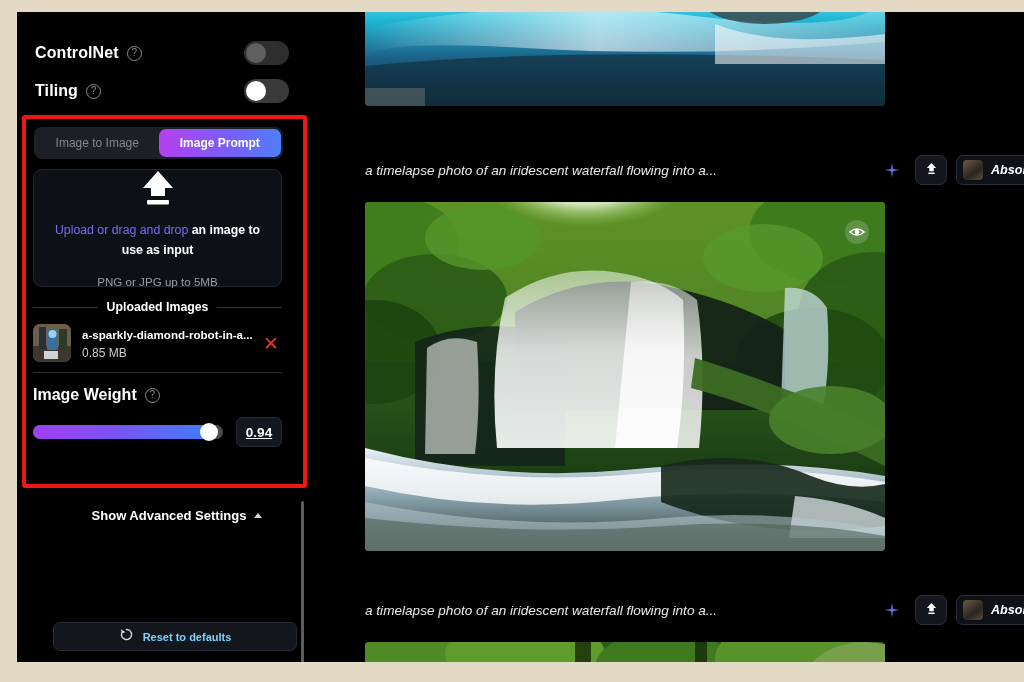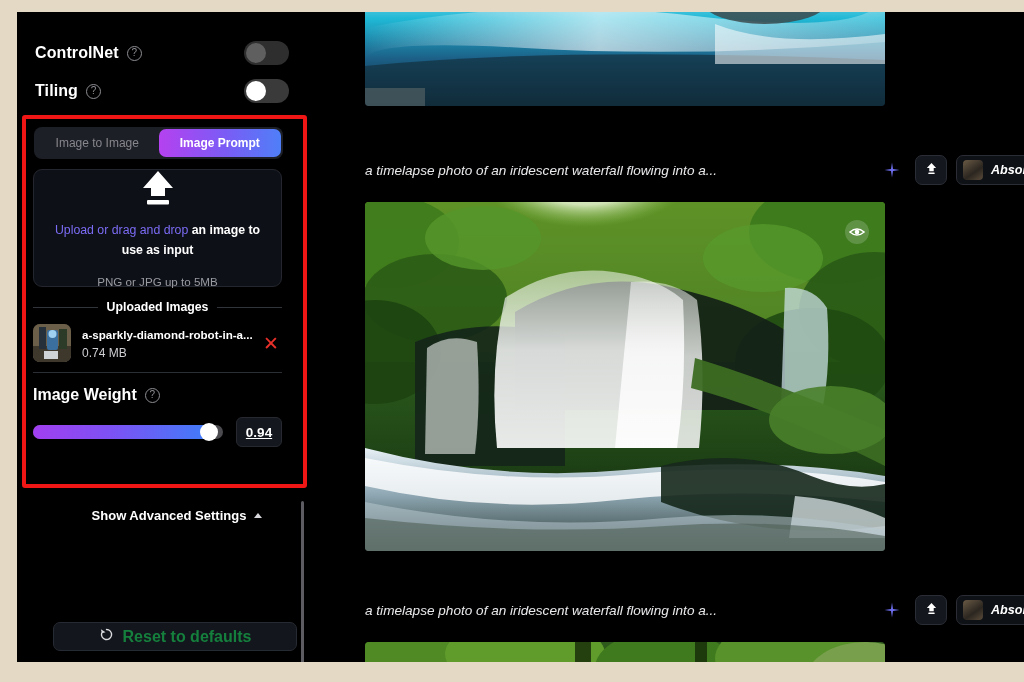--- a/index.html
+++ b/index.html
@@ -160,21 +160,21 @@
   .caret-up {
     width: 0; height: 0; border-left: 4.5px solid transparent;
     border-right: 4.5px solid transparent; border-bottom: 5px solid #d8d8dd;
   }
 
   .reset-btn {
     position: absolute; left: 36px; top: 610px; width: 244px; height: 29px;
     border-radius: 7px; background: #13161c; border: 1px solid #262a32;
     display: flex; align-items: center; justify-content: center; gap: 9px;
   }
-  .reset-btn .t { font-size: 16px; color: #15803d; font-weight: bold; }
+  .reset-btn .t { font-size: 11px; color: #7dd3fc; font-weight: bold; }
 
   .sb-scroll {
     position: absolute; left: 284px; top: 489px; width: 3px; height: 173px;
     background: #5c5c62; border-radius: 2px;
   }
 
   
   .main {
     position: absolute; left: 296px; top: 0; right: 0; height: 650px;
     background: #000000; overflow: hidden; font-style: italic;
@@ -283,21 +283,21 @@
               <rect y="22" width="38" height="16" fill="#3d372c"></rect>
               <rect x="6" y="3" width="7" height="22" fill="#25303b"></rect>
               <rect x="14" y="6" width="11" height="20" rx="2" fill="#3b6f9e"></rect>
               <circle cx="19.5" cy="10" r="4" fill="#9fd0ef"></circle>
               <rect x="26" y="5" width="8" height="20" fill="#2c3a28"></rect>
               <rect x="11" y="27" width="14" height="8" fill="#cfd3d6"></rect>
             </svg>
           </span>
           <span class="file-meta">
             <span class="file-name">a-sparkly-diamond-robot-in-a...</span>
-            <span class="file-size">0.74 MB</span>
+            <span class="file-size">0.85 MB</span>
           </span>
           <span class="remove-x">✕</span>
         </div>
 
         <div class="divider"></div>
 
         <div class="weight-head">
           <span class="wtxt">Image Weight</span>
           <span class="help-icon">?</span>
         </div>

